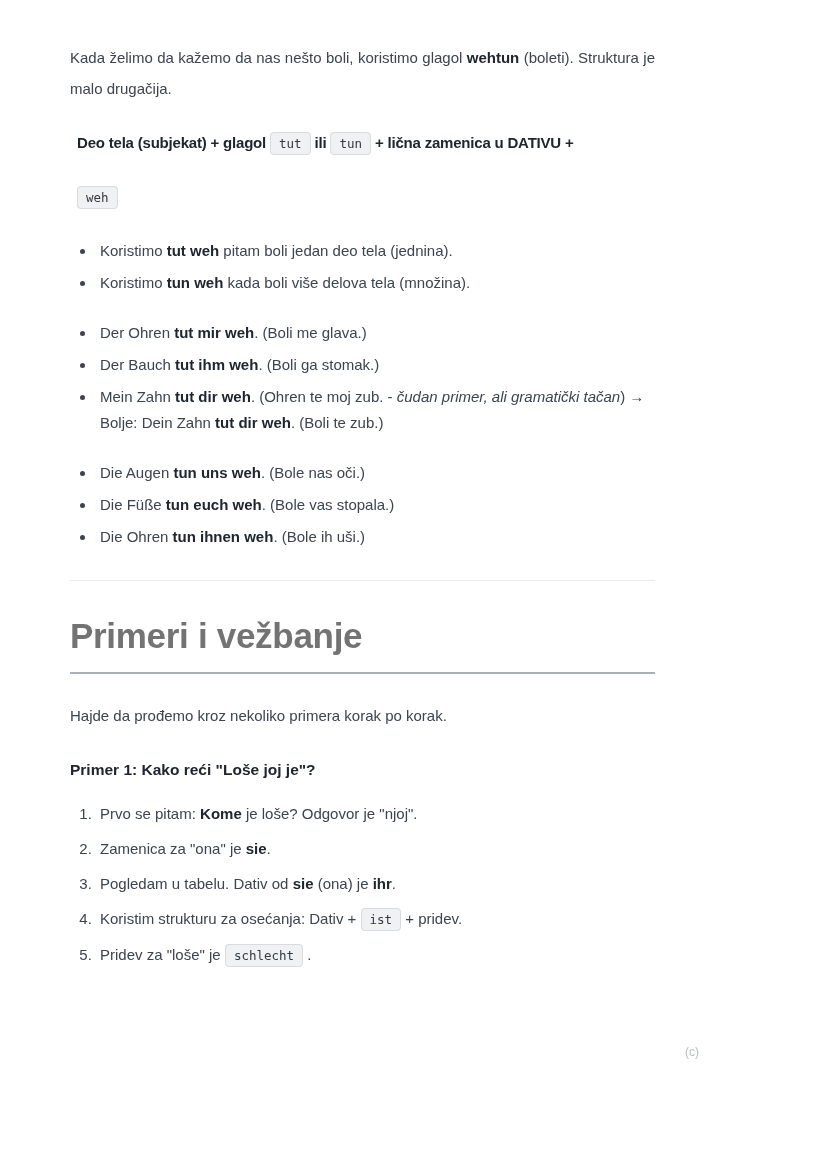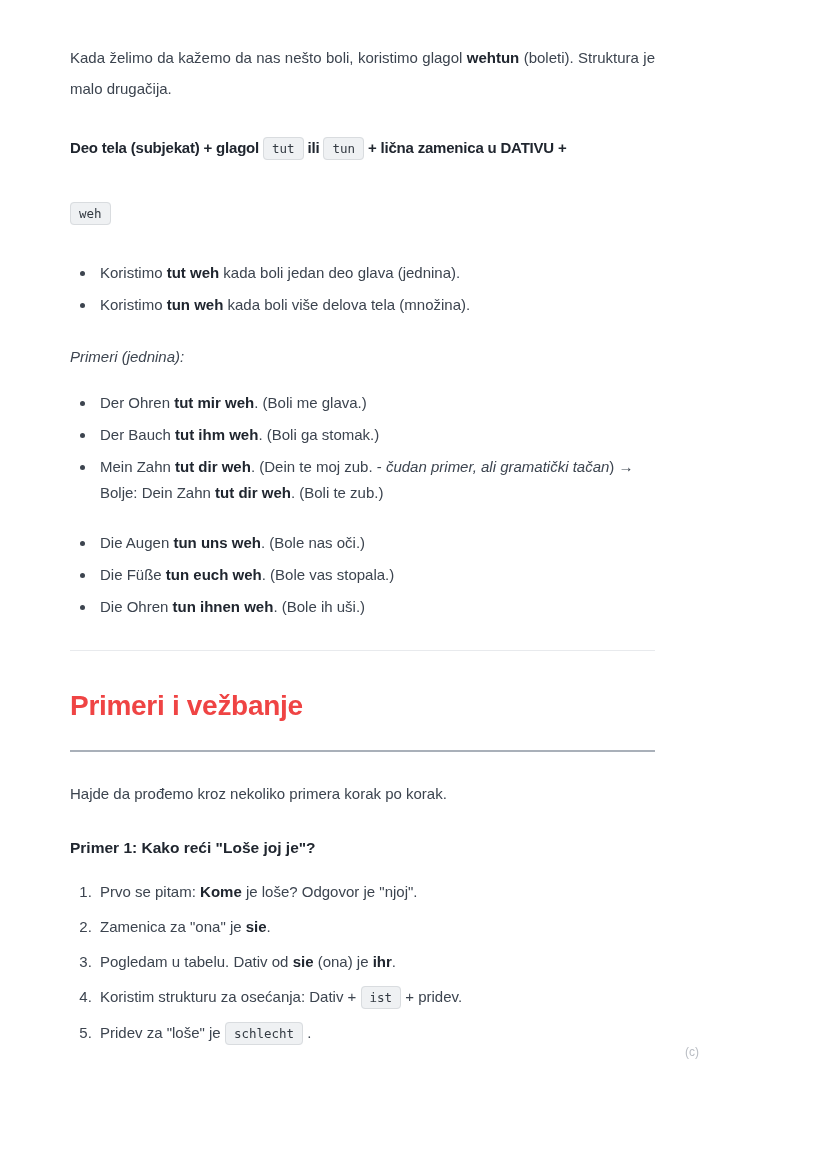--- a/index.html
+++ b/index.html
@@ -18,22 +18,22 @@
     padding-top:42px;
     font-size:15px;
     line-height:31px;
   }
   p{margin:0 0 20px;}
   .justify{text-align:justify;}
   b,strong,.b{font-weight:bold;color:#20262f;}
   .i{font-style:italic;margin-top:44px;}
   .structure{
     font-weight:bold;color:#20262f;
-    line-height:48px;
-    margin:0 0 16px;
+    line-height:37px;
+    margin:0 7px 16px;
     white-space:nowrap;
     letter-spacing:-0.2px;
   }
   .structure + .structure{margin-bottom:22px;}
   code{
     font-family:"DejaVu Sans Mono",monospace;
     font-size:12.5px;
     font-weight:normal;
     color:#333a42;
     background:#eff1f3;
@@ -42,25 +42,25 @@
     padding:3px 8px 3px;
     white-space:nowrap;
     letter-spacing:0;
   }
   ul,ol{margin:0 0 24px;padding-left:26px;}
   li{margin:0 0 6px;line-height:26px;padding-left:4px;}
   ol li{margin-bottom:9px;}
   .caption{font-style:italic;margin:26px 0 20px;line-height:26px;}
   hr{border:none;border-top:1px solid #e8eaed;margin:30px 0 0;}
   h1{
-    font-size:28px;
+    font-size:35px;
     line-height:34px;
-    color:#ef4444;
+    color:#737373;
     margin:38px 0 26px;
-    padding-bottom:27px;
+    padding-bottom:19px;
     border-bottom:2px solid #a9b0b9;
     letter-spacing:-0.3px;
   }
   .bold-heading{
     font-weight:bold;color:#20262f;
     font-size:15.5px;
     margin:26px 0 18px;
     line-height:26px;
   }
   .scroll-track{
@@ -91,31 +91,30 @@
 <div class="page">
 
   <div class="content">
 
     <p class="justify"><span>Kada želimo da kažemo da nas nešto boli, koristimo glagol </span><span class="b">wehtun</span><span> (boleti). Struktura je malo drugačija.</span></p>
 
     <div class="structure"><span class="b">Deo tela (subjekat) + glagol </span><code>tut</code><span class="b"> ili </span><code>tun</code><span class="b"> + lična zamenica u DATIVU +</span></div>
     <div class="structure"><code>weh</code></div>
 
     <ul>
-      <li><span>Koristimo </span><span class="b">tut weh</span><span> kada boli jedan deo glava (jednina).</span></li>
+      <li><span>Koristimo </span><span class="b">tut weh</span><span> pitam boli jedan deo tela (jednina).</span></li>
       <li><span>Koristimo </span><span class="b">tun weh</span><span> kada boli više delova tela (množina).</span></li>
     </ul>
 
 
-    <p class="caption">Primeri (jednina):</p>
 
     <ul>
       <li><span>Der Ohren </span><span class="b">tut mir weh</span><span>. (Boli me glava.)</span></li>
       <li><span>Der Bauch </span><span class="b">tut ihm weh</span><span>. (Boli ga stomak.)</span></li>
-      <li><span>Mein Zahn </span><span class="b">tut dir weh</span><span>. (Dein te moj zub. - </span><span class="i">čudan primer, ali gramatički tačan</span><span>) → Bolje: Dein Zahn </span><span class="b">tut dir weh</span><span>. (Boli te zub.)</span></li>
+      <li><span>Mein Zahn </span><span class="b">tut dir weh</span><span>. (Ohren te moj zub. - </span><span class="i">čudan primer, ali gramatički tačan</span><span>) → Bolje: Dein Zahn </span><span class="b">tut dir weh</span><span>. (Boli te zub.)</span></li>
     </ul>
 
 
     <ul>
       <li><span>Die Augen </span><span class="b">tun uns weh</span><span>. (Bole nas oči.)</span></li>
       <li><span>Die Füße </span><span class="b">tun euch weh</span><span>. (Bole vas stopala.)</span></li>
       <li><span>Die Ohren </span><span class="b">tun ihnen weh</span><span>. (Bole ih uši.)</span></li>
     </ul>
 
     <hr>

